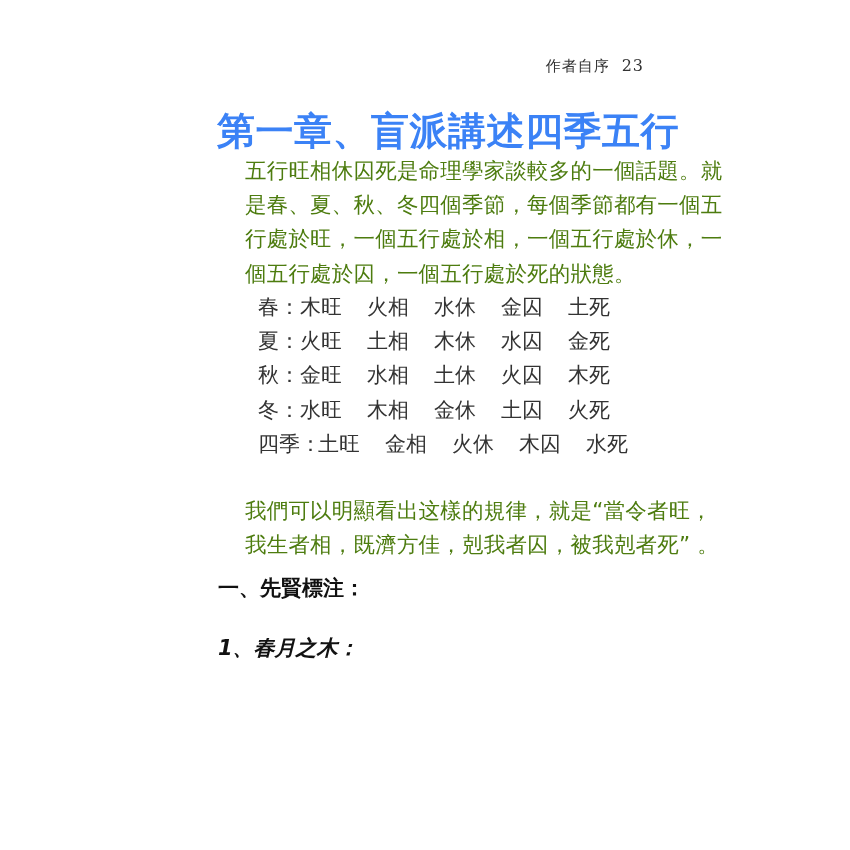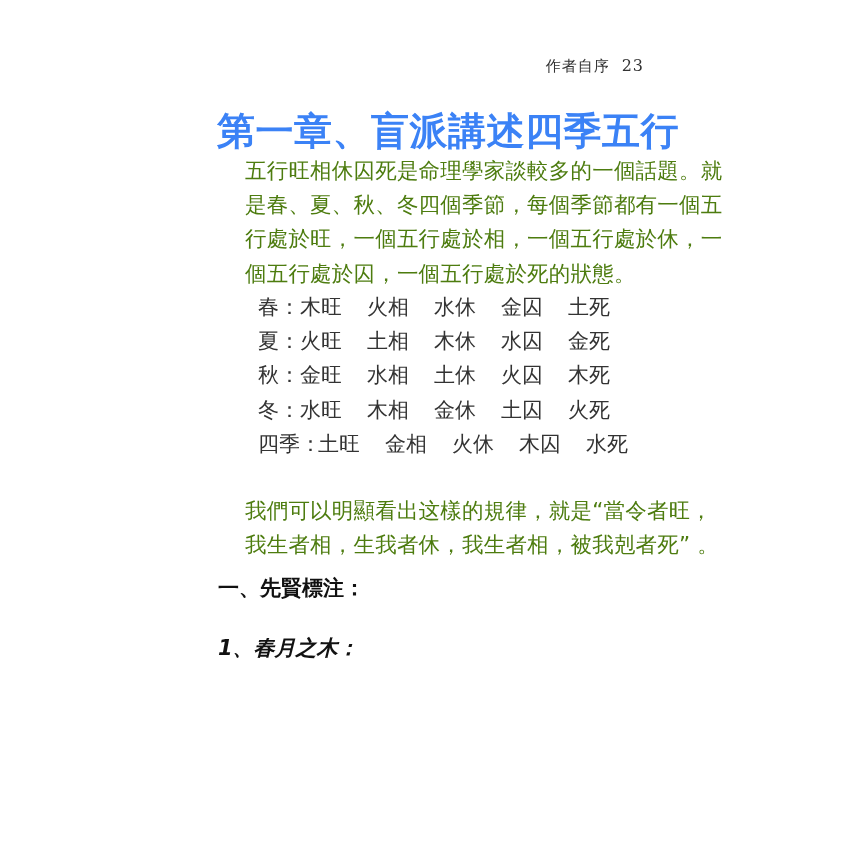--- a/index.html
+++ b/index.html
@@ -163,20 +163,20 @@
       <span class="cell">土旺</span>
       <span class="cell">金相</span>
       <span class="cell">火休</span>
       <span class="cell">木囚</span>
       <span class="cell">水死</span>
     </div>
   </div>
 
   <div class="body-text rule-para">
     <span class="line">我們可以明顯看出这樣的規律，就是“當令者旺，</span>
-    <span class="line">我生者相，生我者休，我生者相，被我剋者死” 。</span>
+    <span class="line">我生者相，既濟方佳，剋我者囚，被我剋者死” 。</span>
   </div>
 
   <div class="heading h-section">一、先賢標注：</div>
   <div class="heading h-sub">1、春月之木：</div>
 
 
 </div>
 
 </body></html>

